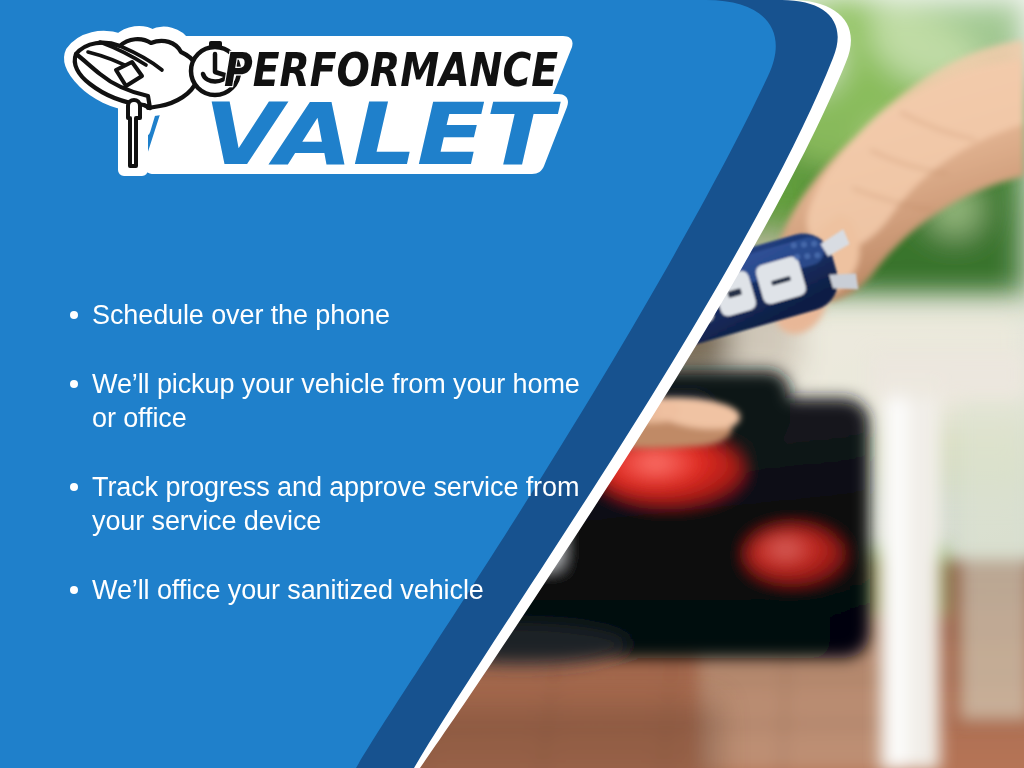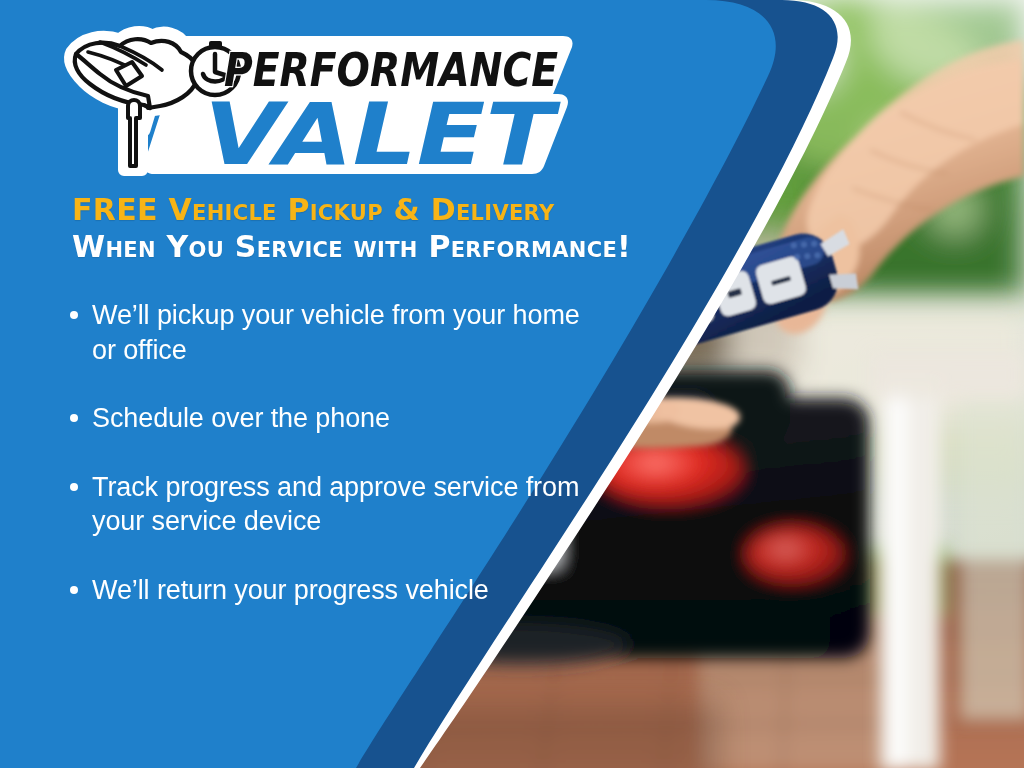--- a/index.html
+++ b/index.html
@@ -417,38 +417,34 @@
           <path d="M 25 12 L 25 30 L 38 34" fill="none" stroke="#111111" stroke-width="4.5" stroke-linecap="round" stroke-linejoin="round"></path>
           <path d="M 13 32 C 16 42, 34 42, 38 32" fill="none" stroke="#111111" stroke-width="4.5" stroke-linecap="round"></path>
         </g>
 
         <text x="166" y="68" font-family="'DejaVu Sans', sans-serif" font-size="47" font-weight="bold" font-style="italic" fill="#111111" stroke="#ffffff" stroke-width="2.5" paint-order="stroke fill" textLength="334" lengthAdjust="spacingAndGlyphs">PERFORMANCE</text>
 
         <text x="146" y="146" font-family="'DejaVu Sans', sans-serif" font-size="86" font-weight="bold" font-style="italic" fill="#1F80CB" stroke="#ffffff" stroke-width="7" paint-order="stroke fill" textLength="350" lengthAdjust="spacingAndGlyphs">VALET</text>
       </svg>
     </div>
 
-    <div class="headline">
-      <div class="headline-1">FREE Vehicle Pickup &amp; Delivery</div>
-      <div class="headline-2">When You Service with Performance!</div>
-    </div>
 
     <ul class="bullets">
       <li class="bullet-item">
         <span class="bullet-dot"></span>
-        <span class="bullet-text">We’ll pickup your vehicle from your home or office</span>
+        <span class="bullet-text">Schedule over the phone</span>
       </li>
       <li class="bullet-item">
         <span class="bullet-dot"></span>
-        <span class="bullet-text">Schedule over the phone</span>
+        <span class="bullet-text">We’ll pickup your vehicle from your home or office</span>
       </li>
       <li class="bullet-item">
         <span class="bullet-dot"></span>
         <span class="bullet-text">Track progress and approve service from your service device</span>
       </li>
       <li class="bullet-item">
         <span class="bullet-dot"></span>
-        <span class="bullet-text">We’ll return your progress vehicle</span>
+        <span class="bullet-text">We’ll office your sanitized vehicle</span>
       </li>
     </ul>
 
   </div>
 </div>
 
 </body></html>

